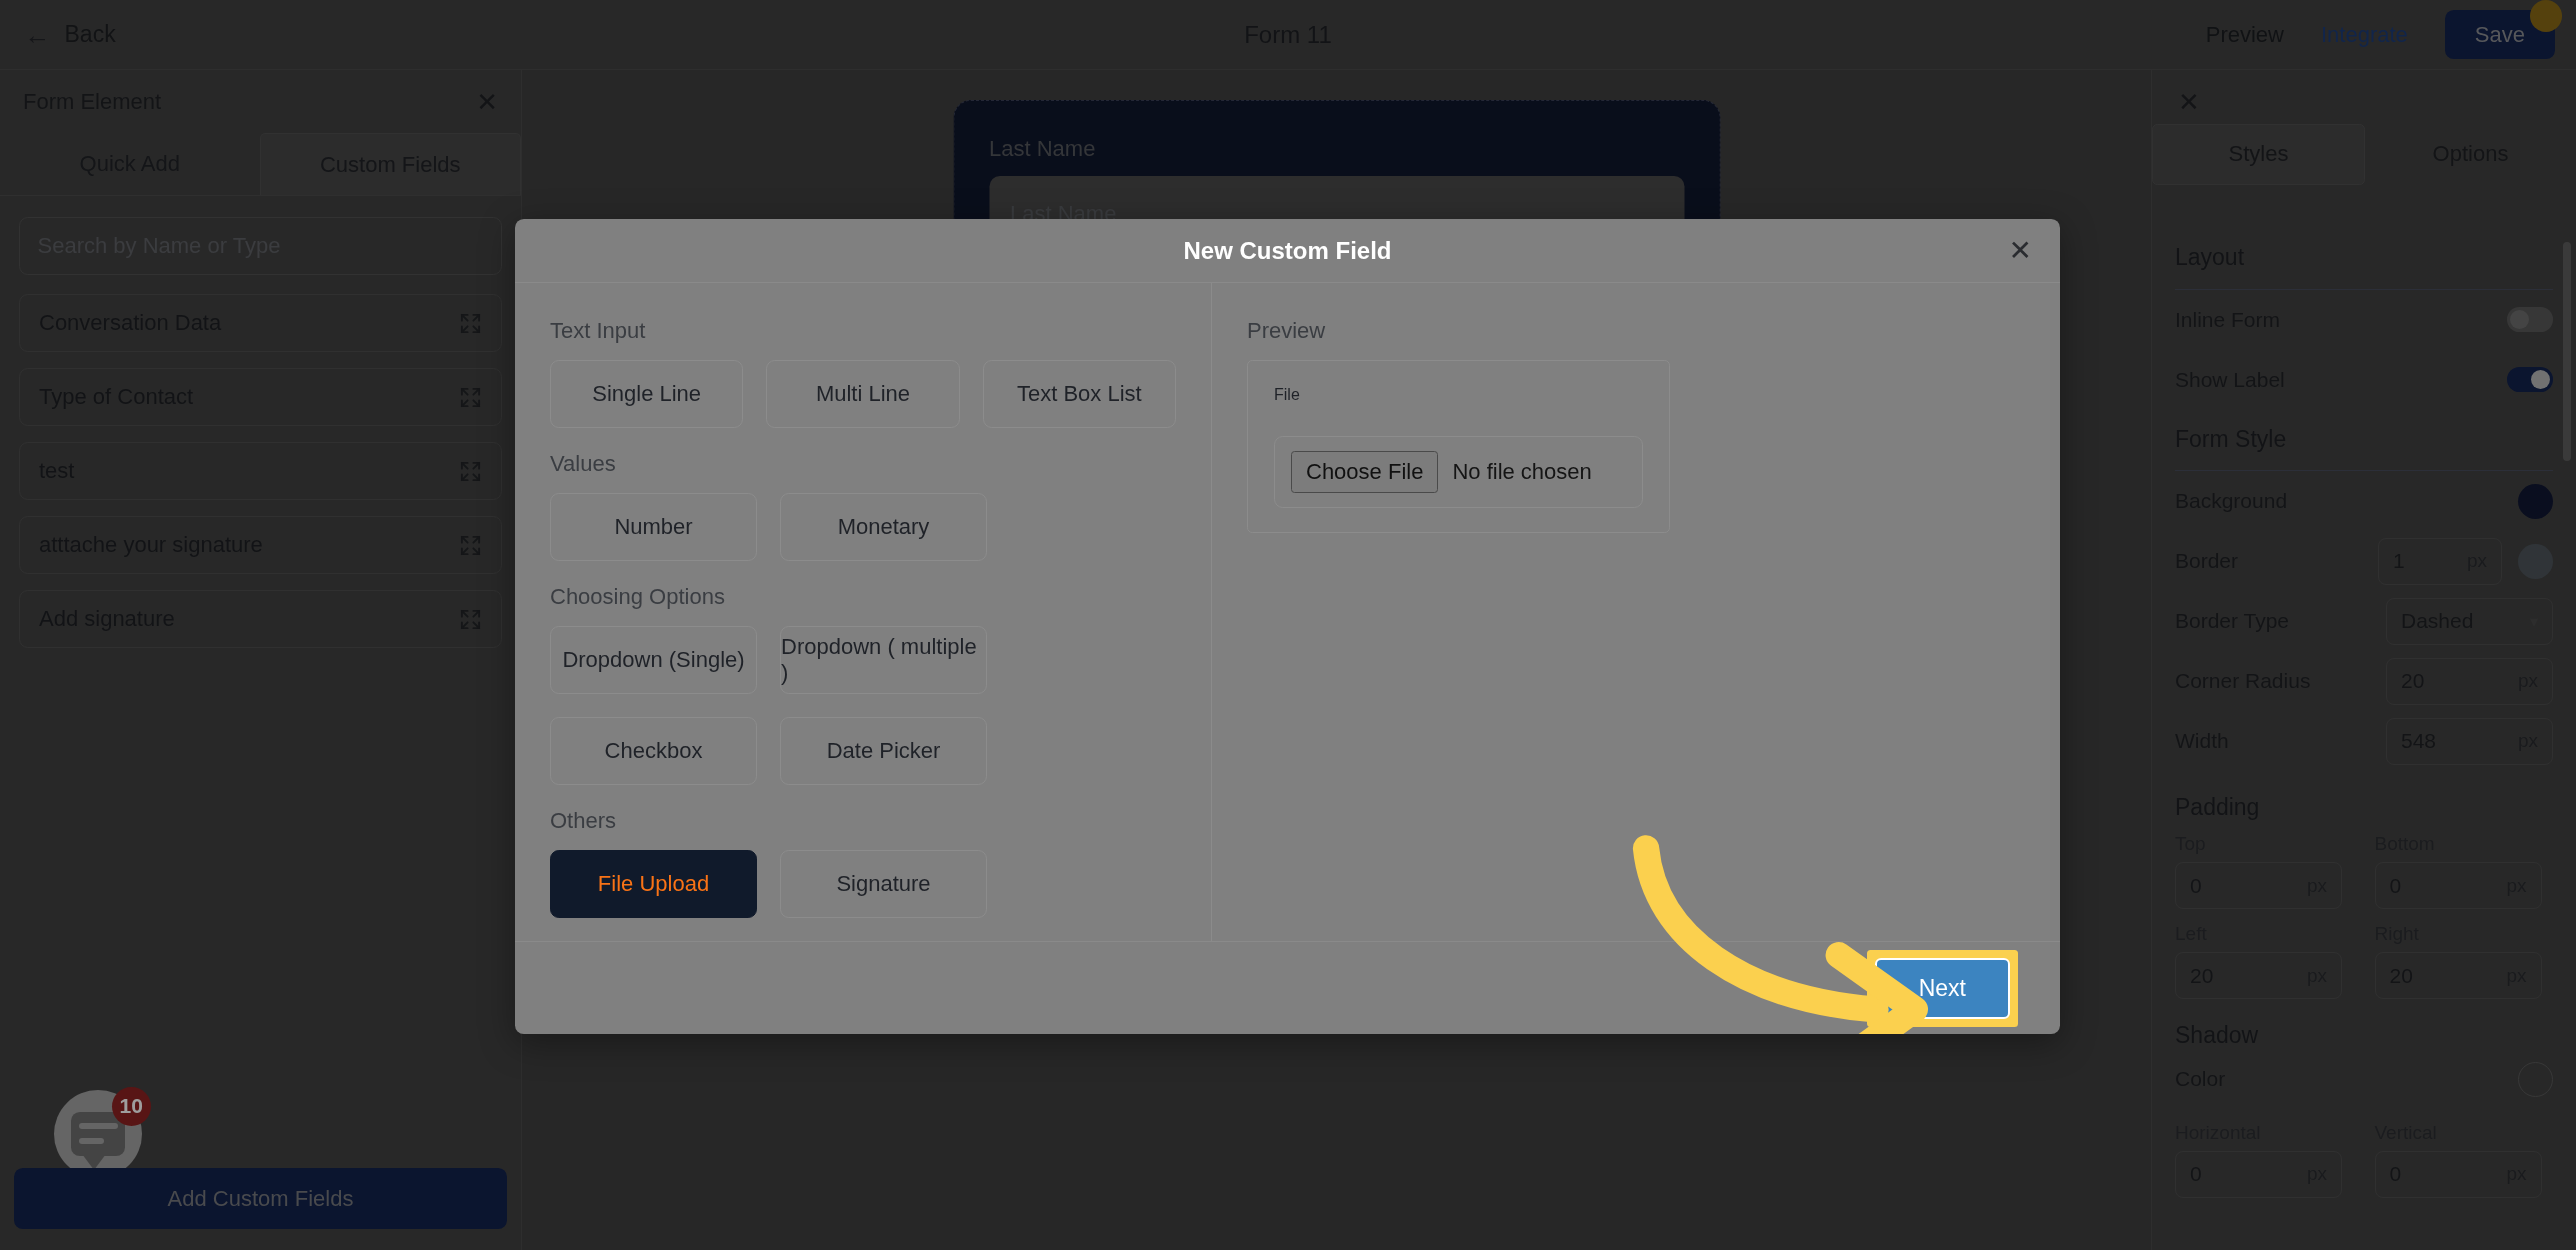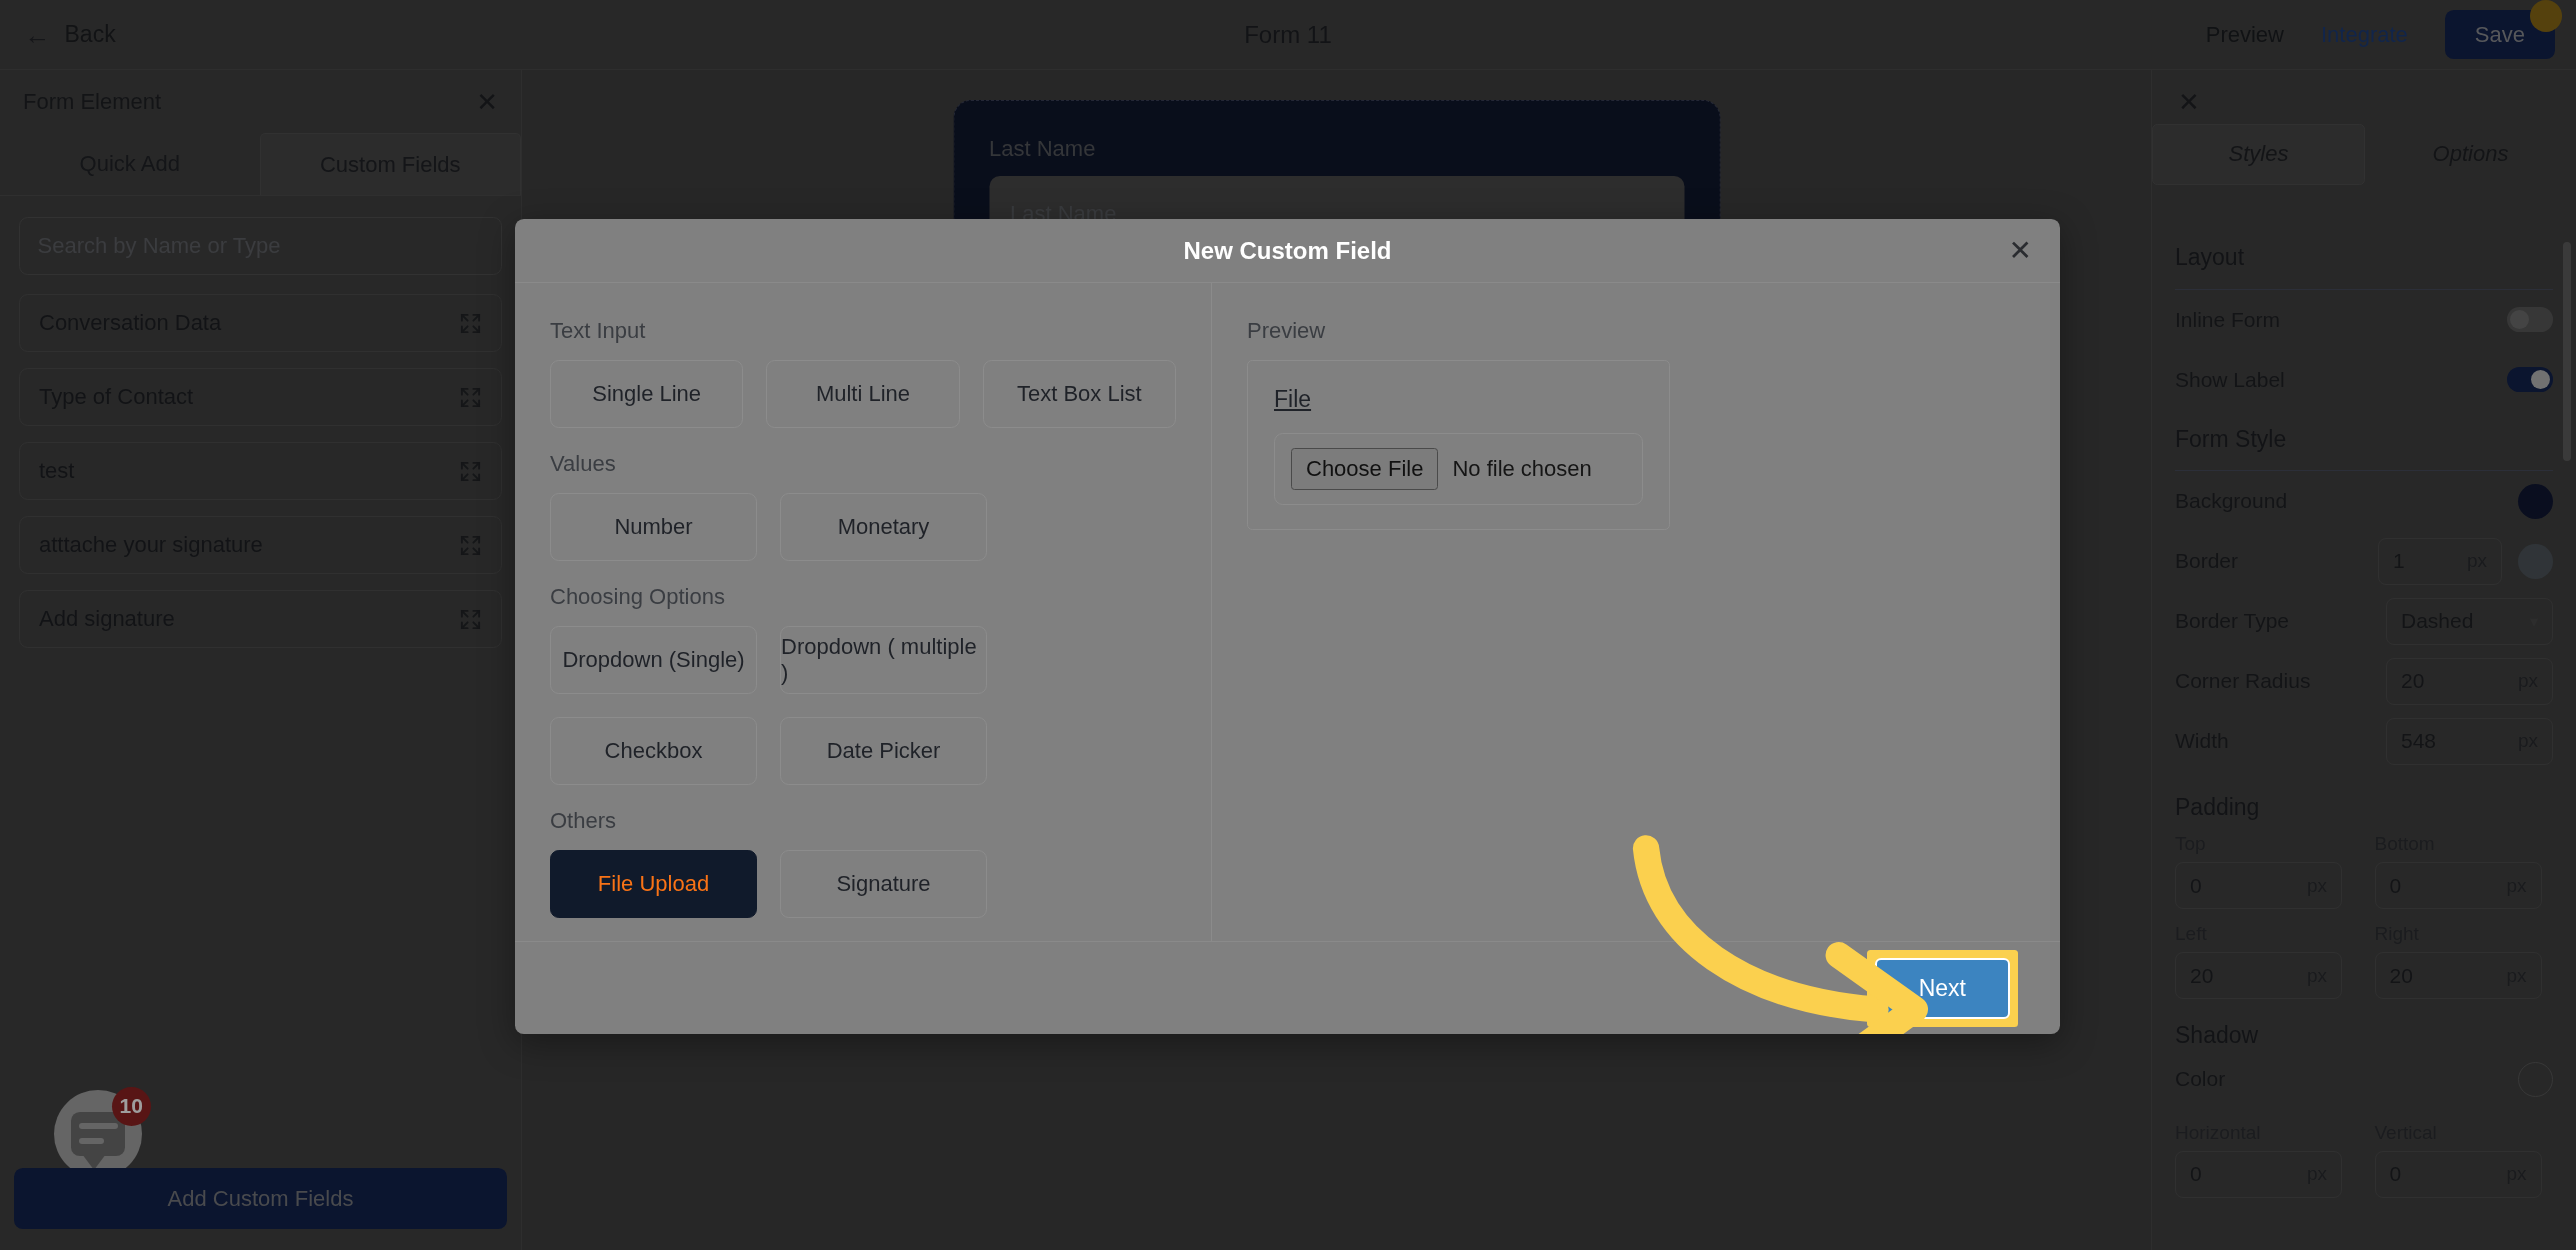--- a/index.html
+++ b/index.html
@@ -125,21 +125,21 @@
     display: flex; align-items: center; padding: 0 21px;
     font-size: 22px; color: #5d5f64;
   }
 
   
   .rightpanel {
     position: absolute; top: 70px; right: 0; width: 425px; bottom: 0;
     background: #424242; border-left: 0.9px solid #4b4b4b;
   }
   .rp-close { padding: 19px 0 8.8px 26px; font-size: 26px; color: #1f2125; line-height:1; }
-  .rp-tabs { display: flex; height: 61px; font-style: italic; }
+  .rp-tabs { display: flex; height: 61px; }
   .rp-tab {
     flex: 1; display: flex; align-items: center; justify-content: center;
     font-size: 22px; color: #1f2125;
   }
   .rp-tab.active { background: #474747; border: 0.9px solid #505050; border-radius: 5.3px; }
   .rp-scroll { position:absolute; top: 158px; left:0; right:0; bottom:0; overflow:hidden; padding: 0 23px; }
   .rp-sectitle { font-size: 23px; color: #1e2024; padding: 16px 0 17.5px 0; border-bottom: 0.9px solid #474d5c; }
   .rp-row {
     display: flex; align-items: center; justify-content: space-between;
     height: 60px; font-size: 21px; color: #1f2125;
@@ -198,21 +198,21 @@
   .type-btn {
     width: 207px; height: 68px; border: 0.9px solid #8c8c8c; border-radius: 8.8px;
     display: flex; align-items: center; justify-content: center;
     font-size: 22px; color: #1f2228; background: transparent;
   }
   .type-btn.selected { background: #101a2b; color: #f97316; border-color: #101a2b; }
   .preview-box {
     border: 0.9px solid #8c8c8c; border-radius: 5.3px; padding: 24.5px 26px;
     width: 423px;
   }
-  .pv-label { font-size: 23px; color: #1f2228; margin-bottom: 20px; text-decoration: underline; }
+  .pv-label { font-size: 16px; color: #1f2228; margin-bottom: 32px; }
   .pv-file {
     border: 0.9px solid #8c8c8c; border-radius: 8.8px; padding: 14px 16px;
     display: flex; align-items: center; gap: 14px;
   }
   .choose-file {
     background: #7c7c7c; border: 0.9px solid #4a4a4a; border-radius: 3.5px;
     padding: 7px 14px; font-size: 22px; color: #111;
   }
   .no-file { font-size: 22px; color: #151515; }
   .modal-foot {

